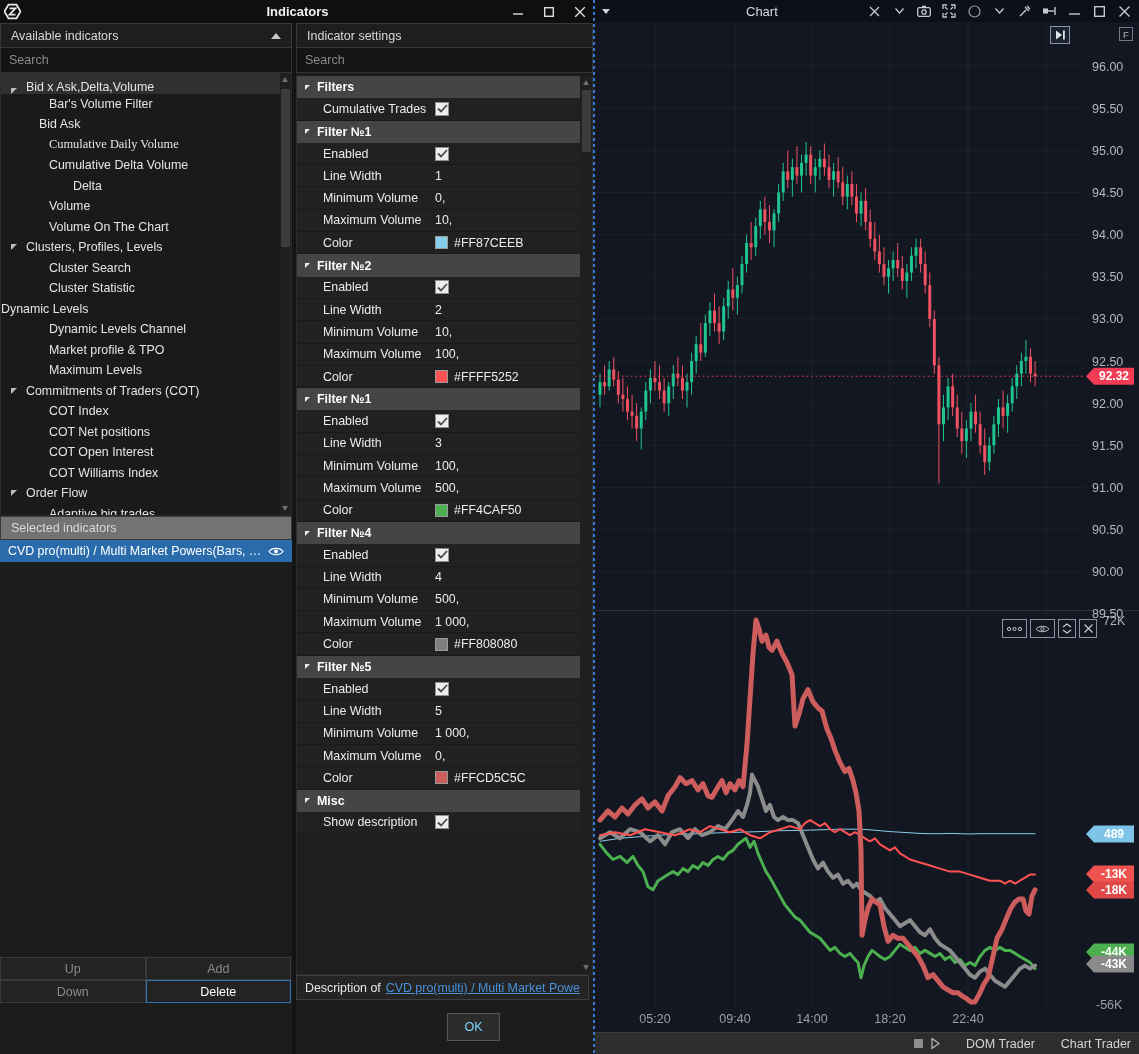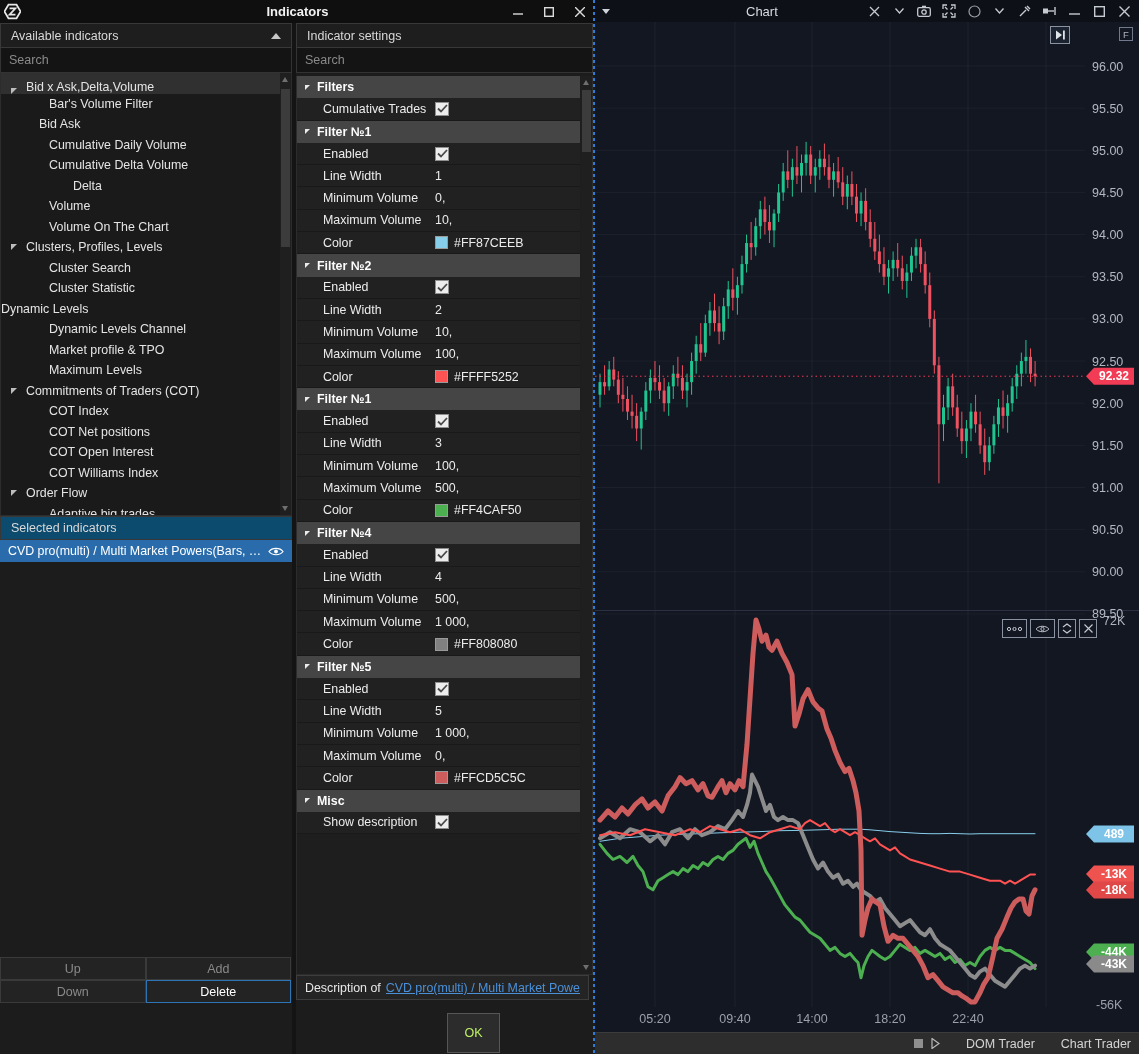--- a/index.html
+++ b/index.html
@@ -32,21 +32,21 @@
     padding-right:14px; white-space:nowrap; }
   .tree-row.hl { background:#303030; }
   .tri { width:0; height:0; border-top:6px solid #bdbdbd; border-right:6px solid transparent;
     margin-right:9px; flex:none; }
   .vscroll { position:absolute; right:0; top:0; bottom:0; width:11px; background:#1f1f1f; }
   .vscroll .up, .vscroll .dn { position:absolute; left:2px; width:0; height:0;
     border-left:3.5px solid transparent; border-right:3.5px solid transparent; }
   .vscroll .up { top:4px; border-bottom:5px solid #6f6f6f; }
   .vscroll .dn { bottom:4px; border-top:5px solid #6f6f6f; }
   .vscroll .thumb { position:absolute; left:1px; width:9px; background:#3c3c3c; }
-  .sel-header { position:absolute; left:0; right:0; top:493px; height:24px; background:#0c4a6e;
+  .sel-header { position:absolute; left:0; right:0; top:493px; height:24px; background:#737373;
     border:1px solid #383838; display:flex; align-items:center; padding:0 10px;
     font-size:12.5px; color:#d8d8d8; }
   .sel-row { position:absolute; left:0; right:0; top:517px; height:22px; background:#2a6cab;
     color:#fff; display:flex; align-items:center; justify-content:space-between; padding:0 8px;
     font-size:12.4px; white-space:nowrap; overflow:hidden; }
   .btn-grid { position:absolute; left:0; top:934px; width:291px; display:grid;
     grid-template-columns:1fr 1fr; }
   .gbtn { height:23px; background:#232323; border:1px solid #3a3a3a; color:#8a8a8a;
     display:flex; align-items:center; justify-content:center; font-size:12.5px; }
   .gbtn.primary { border:1px solid #2e75b6; color:#fff; }
@@ -61,22 +61,22 @@
     border-bottom:1px solid #191919; font-size:12.4px; color:#ececec; }
   .set-label { width:138px; padding-left:26px; flex:none; white-space:nowrap; }
   .set-val { flex:1; display:flex; align-items:center; }
   .cb { width:14px; height:14px; background:#ededed; border:1px solid #8f8f8f;
     display:flex; align-items:center; justify-content:center; }
   .swatch { width:13px; height:13px; border:1px solid #9a9a9a; margin-right:6px; flex:none; }
   .desc-bar { position:absolute; left:0; right:4px; top:952px; height:25px; background:#242424;
     border:1px solid #3d3d3d; display:flex; align-items:center; padding:0 8px;
     font-size:12.4px; color:#e8e8e8; white-space:nowrap; overflow:hidden; }
   .desc-link { color:#4a90d9; text-decoration:underline; margin-left:5px; overflow:hidden; }
-  .dlg-btn { position:absolute; height:40px; background:#2c2c2c; border:1px solid #565656;
-    color:#bef264; font-size:12.5px; display:flex; align-items:center; justify-content:center; }
+  .dlg-btn { position:absolute; height:28px; background:#2c2c2c; border:1px solid #565656;
+    color:#7dd3fc; font-size:12.5px; display:flex; align-items:center; justify-content:center; }
   .btn-ok { left:151px; top:990px; width:53px; }
   .btn-cancel { left:216px; top:990px; width:65px;margin-top:48px; }
 
   
   .chartwin { position:absolute; left:595px; top:0; width:544px; height:1054px; background:#131722; }
   .splitter { position:absolute; left:593px; top:0; width:2px; height:1054px;
     background:repeating-linear-gradient(to bottom, #2e7cd6 0 3px, transparent 3px 6px); z-index:5; }
   .chart-titlebar { position:absolute; left:0; top:0; right:0; height:22px; background:#0d1016;
     display:flex; align-items:center; padding:0 7px;text-align:right; }
   .ct-caret { width:0; height:0; border-left:4px solid transparent; border-right:4px solid transparent;
@@ -138,21 +138,21 @@
       <div class="tree-row hl" style="padding-left: 10px; align-items: flex-end;">
           <span class="tri"></span>
           <span>Bid x Ask,Delta,Volume</span>
         </div>
         <div class="tree-row" style="padding-left: 48px;">
           <span>Bar's Volume Filter</span>
         </div>
         <div class="tree-row" style="padding-left: 38px;">
           <span>Bid Ask</span>
         </div>
-        <div class="tree-row" style="padding-left: 48px;">
+        <div class="tree-row" style="padding-left: 48px; font-family: Liberation Serif, serif;">
           <span>Cumulative Daily Volume</span>
         </div>
         <div class="tree-row" style="padding-left: 48px;">
           <span>Cumulative Delta Volume</span>
         </div>
         <div class="tree-row" style="padding-left: 72px;">
           <span>Delta</span>
         </div>
         <div class="tree-row" style="padding-left: 48px;">
           <span>Volume</span>

